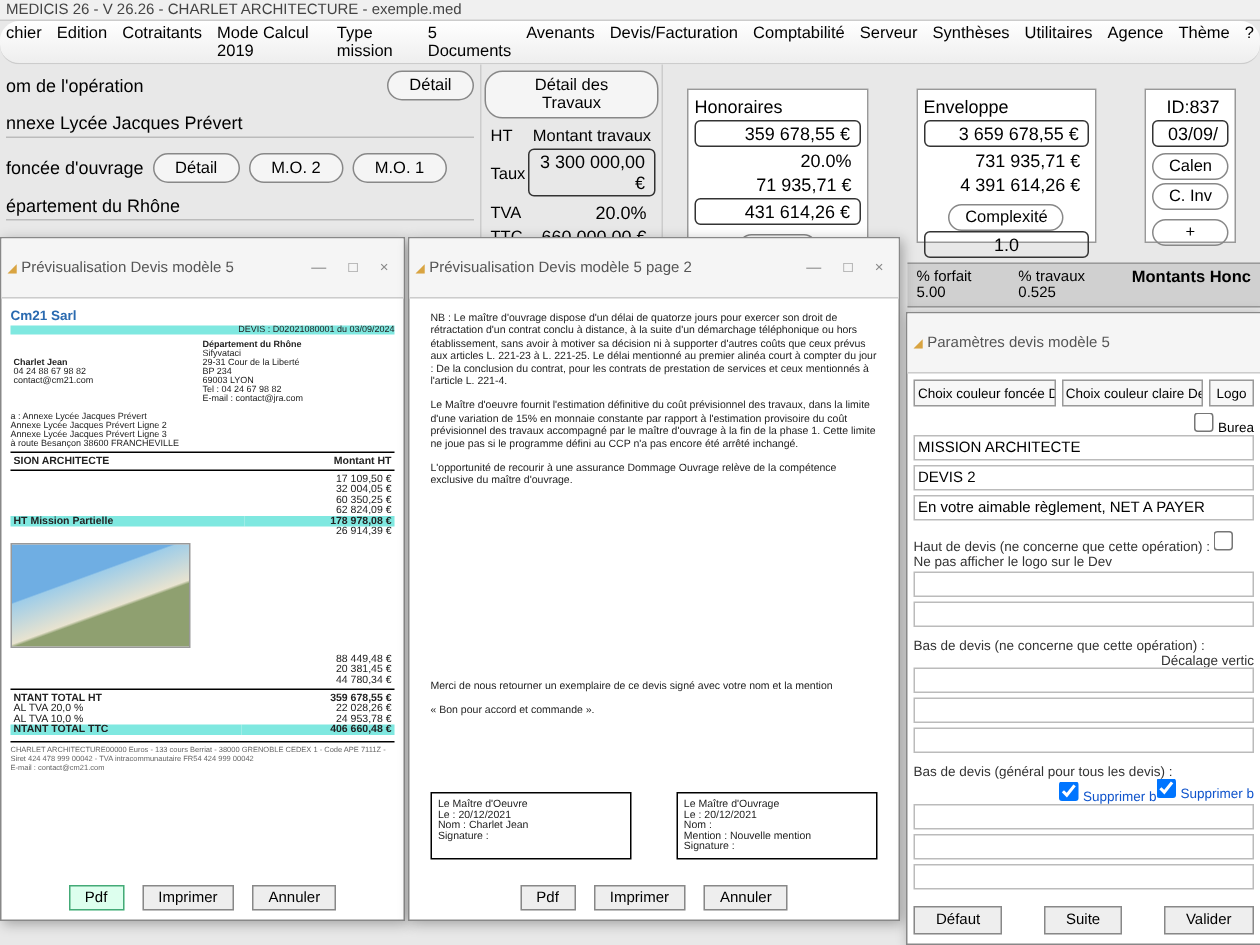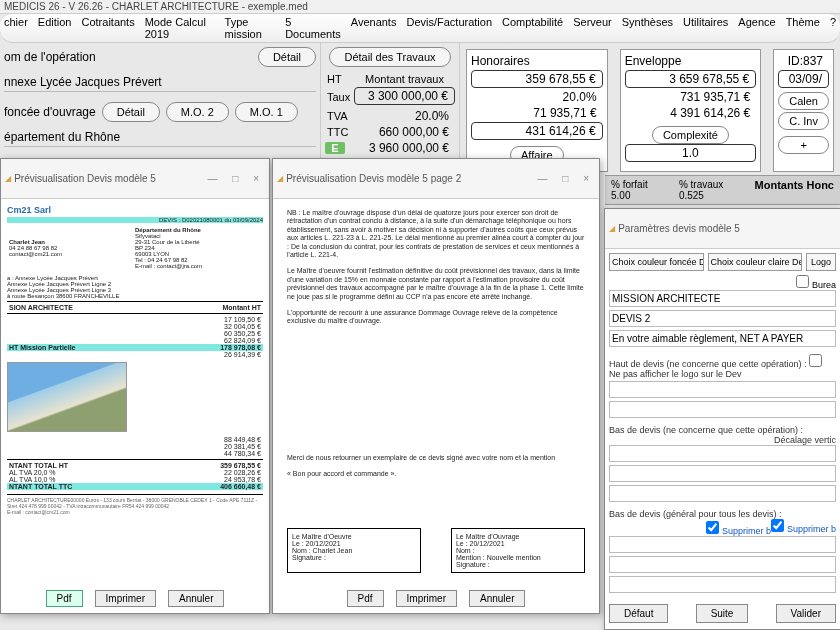--- a/index.html
+++ b/index.html
@@ -5,24 +5,24 @@
   * { box-sizing: border-box; margin: 0; padding: 0; font-family: Arial, sans-serif; }
   body { width: 840px; height: 630px; overflow: hidden; background: #e8e8e8; position: relative; font-size: 10px; }
   .titlebar { background: #f0f0f0; border-bottom: 1px solid #ccc; padding: 1px 4px; font-size: 10px; color: #444; }
   .menubar { background: linear-gradient(#fff,#eee); border-bottom: 1px solid #ccc; padding: 2px 4px; font-size: 11px; display: flex; gap: 10px; border-radius: 13px; }
   .menubar span { cursor: pointer; }
   .toprow { display: flex; background: #e8e8e8; height: 135px; }
   .leftcol { width: 320px; padding: 4px; }
   .op-row { display: flex; align-items: center; gap: 6px; margin-bottom: 6px; font-size: 12px; }
   .pill-btn { display: inline-block; padding: 3px 14px; border: 1px solid #888; border-radius: 12px; background: #f5f5f5; font-size: 11px; cursor: pointer; }
   .field { border-bottom: 1px solid #bbb; padding: 2px 0; font-size: 12px; min-width: 120px; }
-  .midcol { width: 140px; padding: 4px 2px; border-left: 1px solid #ccc; border-right: 1px solid #ccc; }
+  .midcol { width: 122px; padding: 4px 2px; border-left: 1px solid #ccc; border-right: 1px solid #ccc; }
   .midcol .lbl { font-size: 11px; text-align: left; padding-left: 2px; }
   .midcol .e-btn { background: #6fbf63; color: #fff; width: 20px; text-align: center; border-radius: 2px; font-weight: bold; display:inline-block;}
-  .numcol { border: 1px solid #999; background: #fff; padding: 4px; margin: 6px; flex: 1; }
+  .numcol { border: 1px solid #999; background: #fff; padding: 4px; margin: 16px; flex: 1; }
   .num-title { font-size: 12px; margin-bottom: 2px; }
   .num-val { border: 1px solid #333; border-radius: 4px; padding: 1px 6px; font-size: 12px; text-align: right; margin-bottom: 2px; display:block;}
   .num-val2 { font-size: 12px; text-align: right; margin-bottom: 2px; padding-right:6px;}
   .aff-btn { border: 1px solid #888; border-radius: 10px; padding: 2px 10px; font-size: 11px; display:inline-block; margin-top:4px;}
   .montants-bar { position: absolute; top: 175px; left: 605px; right: 0; background: #d0d0d0; padding: 3px 6px; font-size: 10px; display:flex; justify-content: space-between; border-top:1px solid #999; border-bottom:1px solid #999;}
   .montants-bar .rh { font-weight: bold; font-size: 11px; }
 
   .dialog { position: absolute; background: #fff; border: 1px solid #888; box-shadow: 2px 2px 8px rgba(0,0,0,0.3); }
   .dialog-title { background: #f5f5f5; border-bottom: 1px solid #ccc; padding: 14px 4px; font-size: 10px; color: #555; display:flex; align-items:center;}
   .dialog-title::before { content:"◢"; color:#d9a441; margin-right:3px; font-size:8px;}

